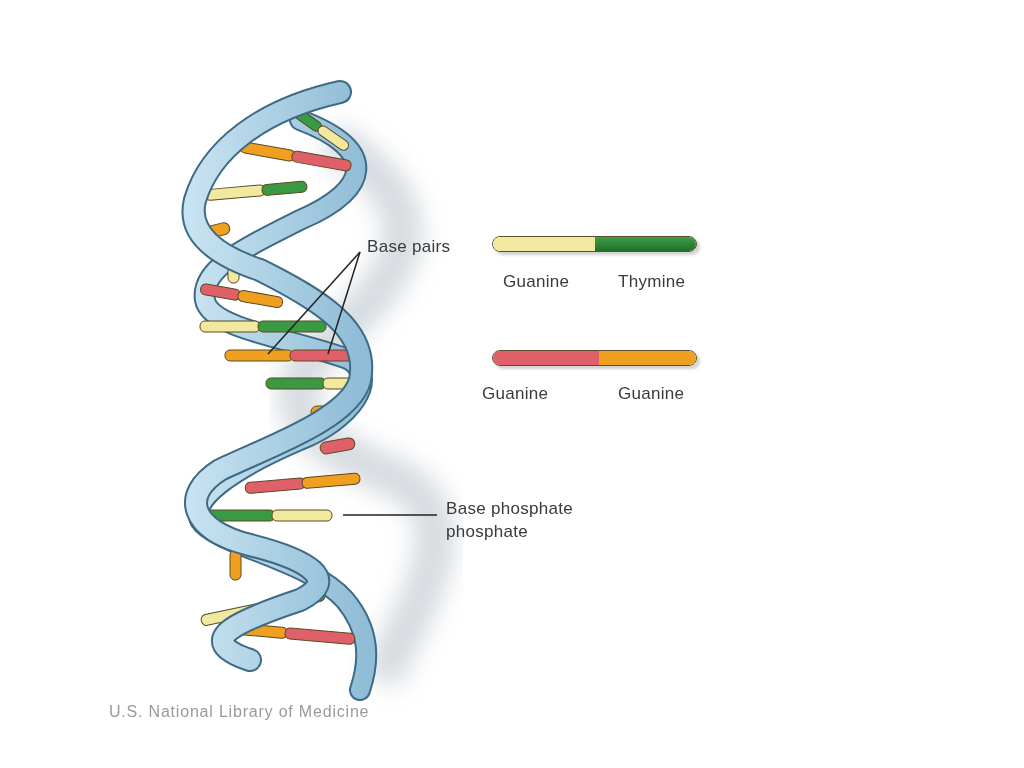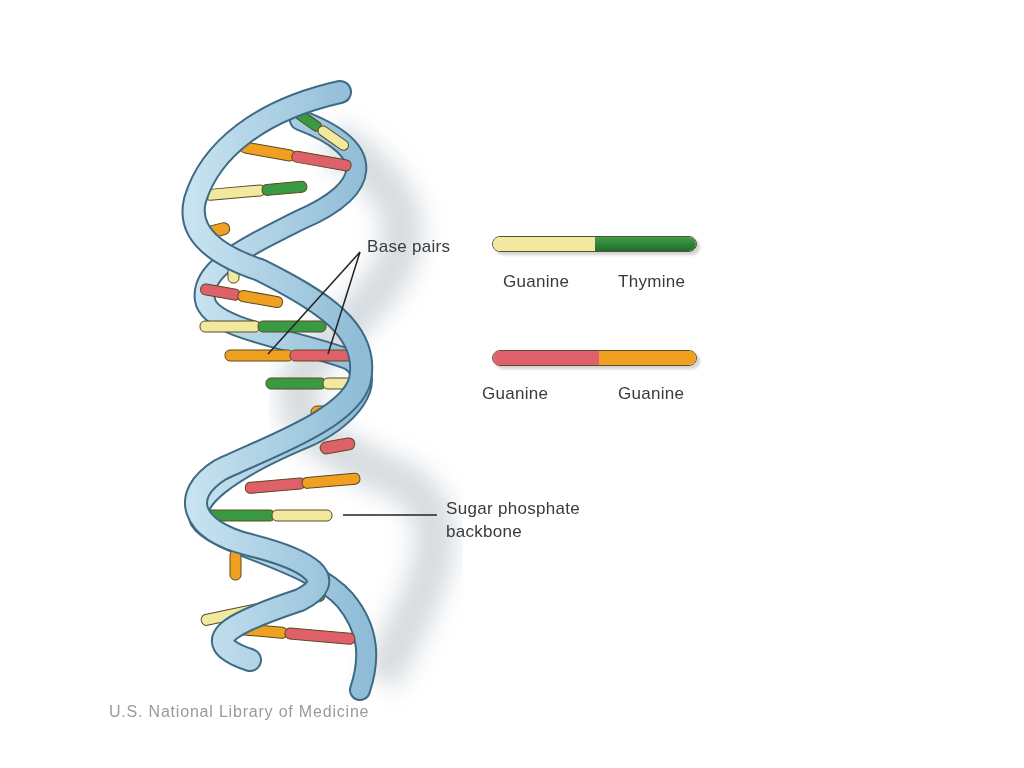--- a/index.html
+++ b/index.html
@@ -98,22 +98,22 @@
   </g>
 
   <g stroke="#222" stroke-width="1.5" fill="none">
     <line x1="360" y1="252" x2="268" y2="354"></line>
     <line x1="360" y1="252" x2="328" y2="354"></line>
     <line x1="343" y1="515" x2="437" y2="515"></line>
   </g>
 </svg>
 
 <div class="label" style="left:367px; top:235px;text-align:center;">Base pairs</div>
-<div class="label" style="left:446px; top:497px;">Sugar phosphate</div>
-<div class="label" style="left:446px; top:520px;">backbone</div>
+<div class="label" style="left:446px; top:497px;">Base phosphate</div>
+<div class="label" style="left:446px; top:520px;">phosphate</div>
 
 <div class="legend-bar" style="left:492px; top:236px; width:203px;">
   <div style="width:50%; background:#f2e9a0;"></div>
   <div style="width:50%; background:linear-gradient(#3fa04a,#1f6e2a);"></div>
 </div>
 <div class="label" style="left:503px; top:270px;">Guanine</div>
 <div class="label" style="left:618px; top:270px;text-align:right;">Thymine</div>
 
 <div class="legend-bar" style="left:492px; top:350px; width:203px;">
   <div style="width:52%; background:#e0606a;"></div>

